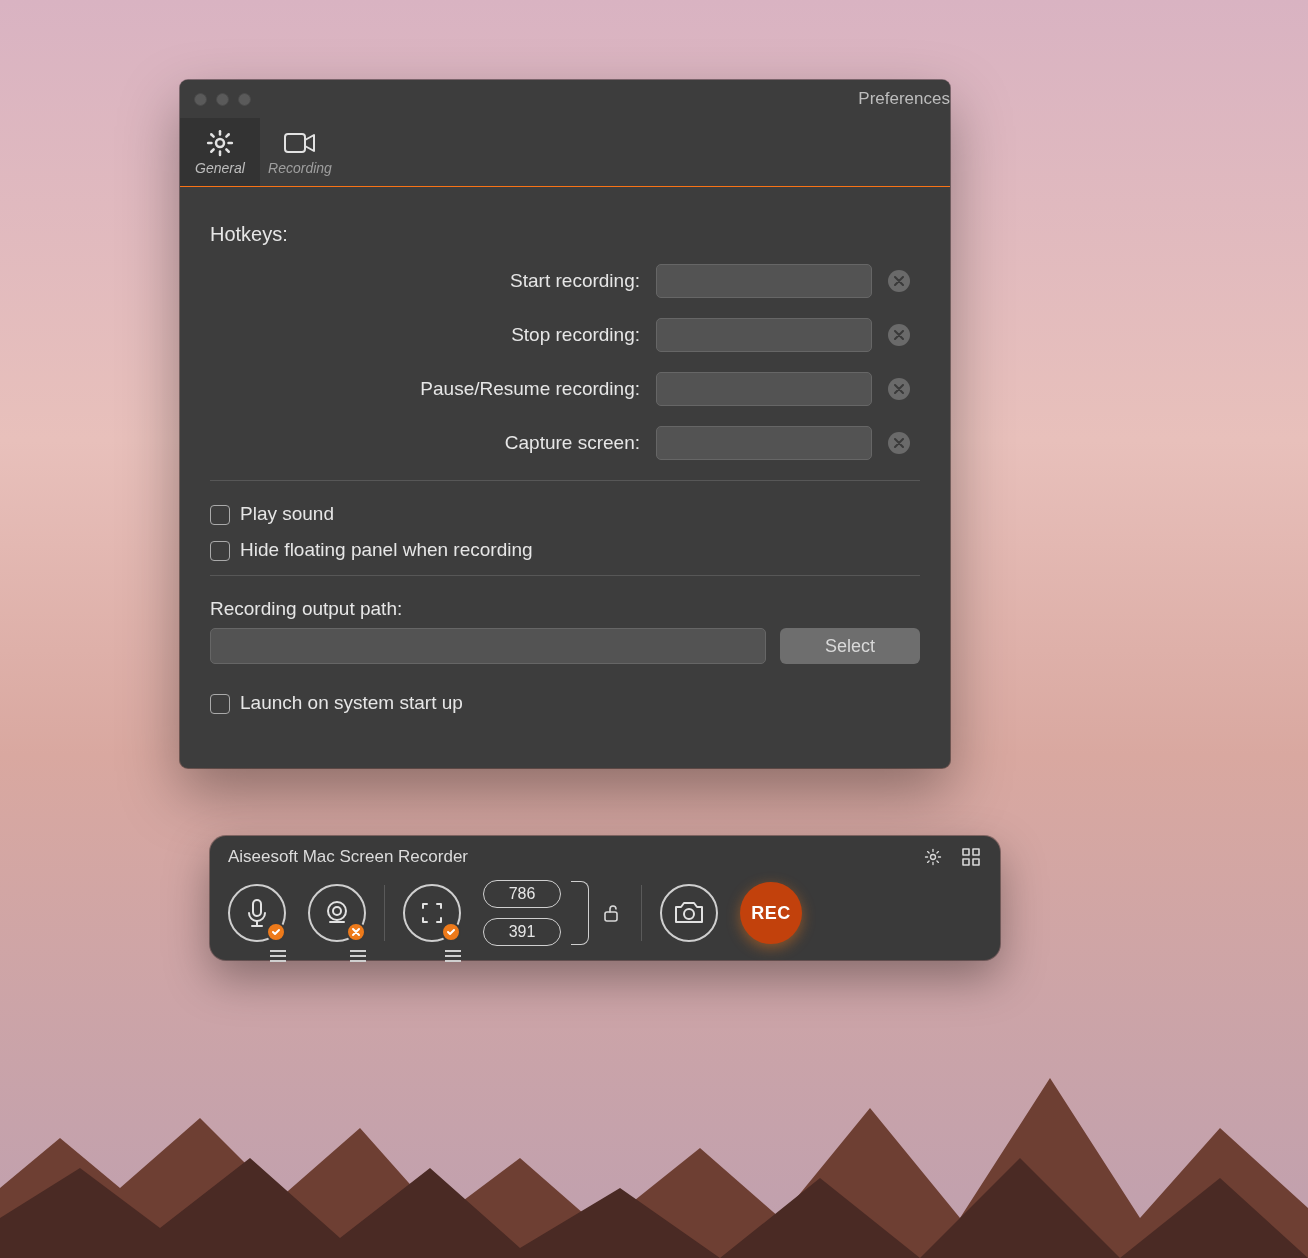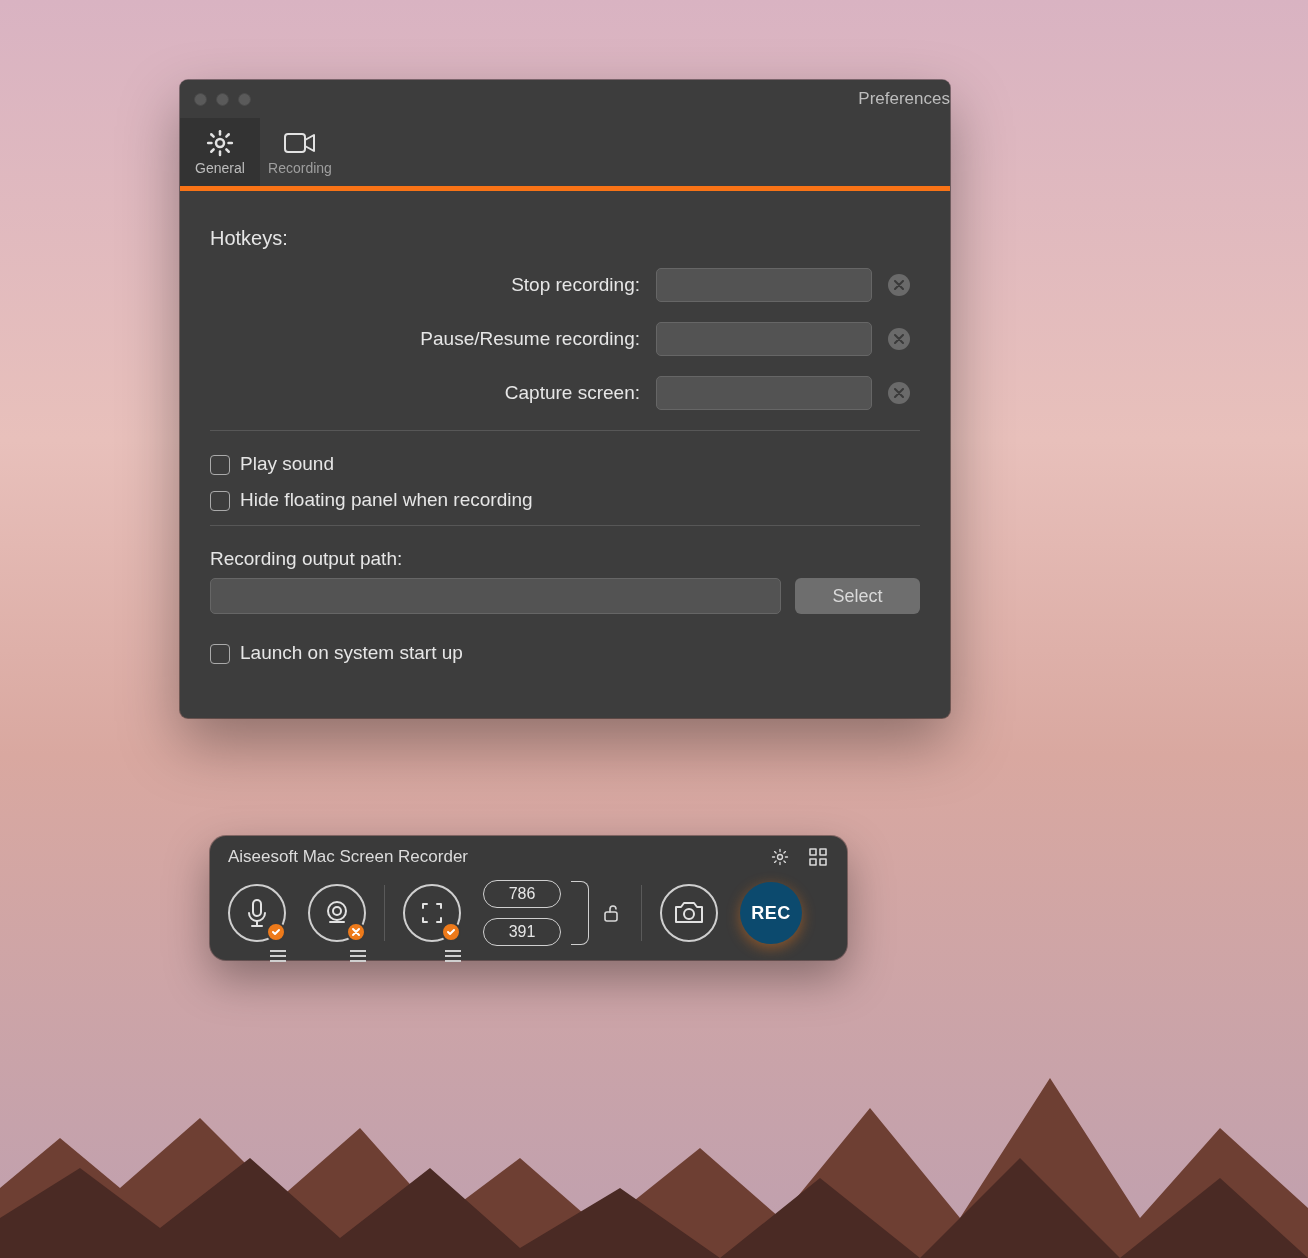--- a/index.html
+++ b/index.html
@@ -43,21 +43,22 @@
   .traffic-lights { display:flex; gap:9px; padding-left:14px; }
   .traffic-light { width:13px; height:13px; border-radius:50%; background:#5a5a5a; border:1px solid #4a4a4a; }
   .window-title {
     position:absolute; left:0; right:0; text-align:right;
     font-size: 17px; color:#bdbdbd; font-weight:400;
     pointer-events:none;
   }
 
   .prefs-tabs {
     display:flex;
-    border-bottom: 5px solid #f97316;
+    border-bottom: 1px solid #f97316;
+    font-style: italic;
   }
   .prefs-tab {
     width: 80px;
     padding: 8px 0 10px 0;
     text-align:center;
     cursor:pointer;
   }
   .prefs-tab.active { background:#333; }
   .prefs-tab .icon-wrap {
     height:34px; display:flex; align-items:center; justify-content:center;
@@ -95,30 +96,30 @@
     width:20px; height:20px; border:1.5px solid #aaa; border-radius:4px; background:transparent;
     display:inline-block; cursor:pointer;
   }
 
   .output-row { display:flex; gap:14px; align-items:center; margin-top:8px; }
   .output-row input {
     flex:1; height:36px; background:#535353; border:1px solid #666; border-radius:5px;
     color:#eee; padding:0 10px; font-size:15px;
   }
   .select-btn {
-    width:125px; height:36px; background:#6e6e6e; border:none; border-radius:6px;
+    width:140px; height:36px; background:#6e6e6e; border:none; border-radius:6px;
     color:#d9d9d9; font-size:18px; cursor:pointer;
   }
 
   
   .panel {
     position:absolute;
     left: 210px;
     top: 836px;
-    width: 637px;
+    width: 790px;
     background: #3a3a3a;
     border-radius: 16px;
     box-shadow: 0 18px 45px rgba(0,0,0,0.35), 0 0 0 1px rgba(0,0,0,0.35);
     color:#e2e2e2;
     padding-bottom: 6px;
   }
   .panel-header {
     display:flex; align-items:center; justify-content:space-between;
     padding: 10px 18px 6px 18px;
   }
@@ -157,21 +158,21 @@
     display:flex; align-items:center; justify-content:center; font-size:16px; color:#e6e6e6;
   }
   .bracket {
     width:18px; height:64px;
     border:1.5px solid #cfcfcf; border-left:none;
     border-radius: 0 8px 8px 0;
   }
   .lock-icon { width:24px; height:24px; display:flex; align-items:center; justify-content:center; cursor:pointer;}
 
   .rec-btn {
-    width:62px; height:62px; border-radius:50%; background:#0c4a6e;
+    width:62px; height:62px; border-radius:50%; background:#c2410c;
     display:flex; align-items:center; justify-content:center;
     color:#fff; font-weight:700; font-size:18px; letter-spacing:0.5px;
     box-shadow: 0 4px 14px rgba(240,123,27,0.45);
     cursor:pointer;
   }
 
   
   svg { display:block; }
   .stroke { stroke:#d8d8d8; stroke-width:1.6; fill:none; stroke-linecap:round; stroke-linejoin:round; }
   .stroke-thick { stroke:#e2e2e2; stroke-width:2; fill:none; stroke-linecap:round; stroke-linejoin:round; }
@@ -224,20 +225,29 @@
         </svg>
       </div>
       <div class="tab-label">Recording</div>
     </div>
   </div>
 
   <div class="prefs-body">
 
     <div class="section-label">Hotkeys:</div>
 
+    <div class="hotkey-row">
+      <div class="hk-label">Start recording:</div>
+      <input type="text" value="" style="">
+      <div class="hk-clear">
+        <svg viewBox="0 0 10 10">
+            <path d="M1 1 L9 9 M9 1 L1 9" stroke="#3a3a3a" stroke-width="2" stroke-linecap="round"></path>
+          </svg>
+      </div>
+    </div>
 
     <div class="hotkey-row">
       <div class="hk-label">Stop recording:</div>
       <input type="text" value="" style="">
       <div class="hk-clear">
         <svg viewBox="0 0 10 10">
             <path d="M1 1 L9 9 M9 1 L1 9" stroke="#3a3a3a" stroke-width="2" stroke-linecap="round"></path>
           </svg>
       </div>
     </div>

